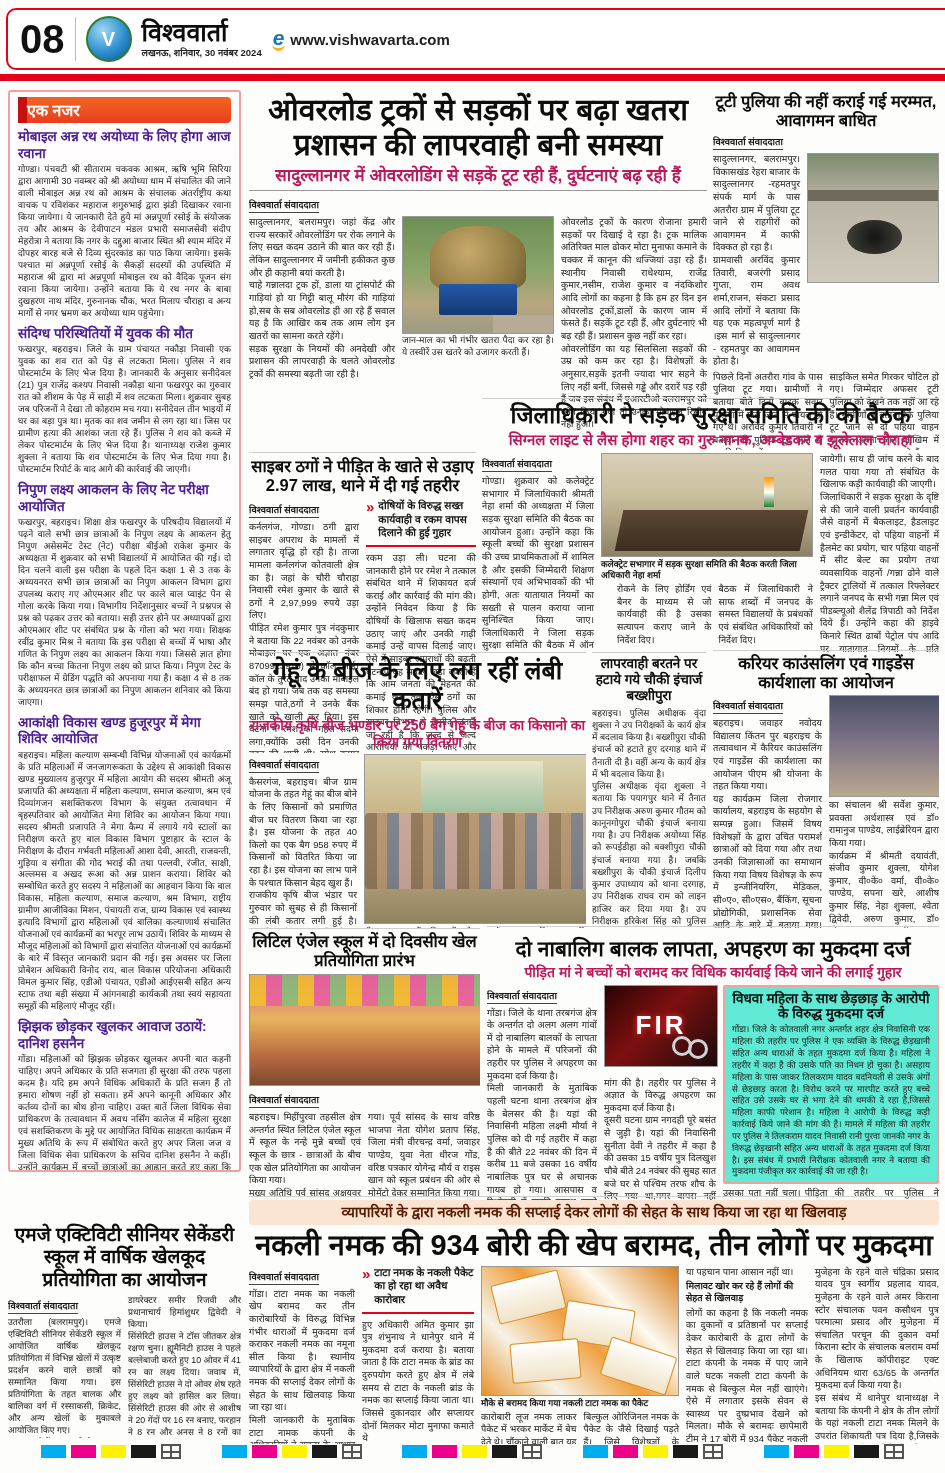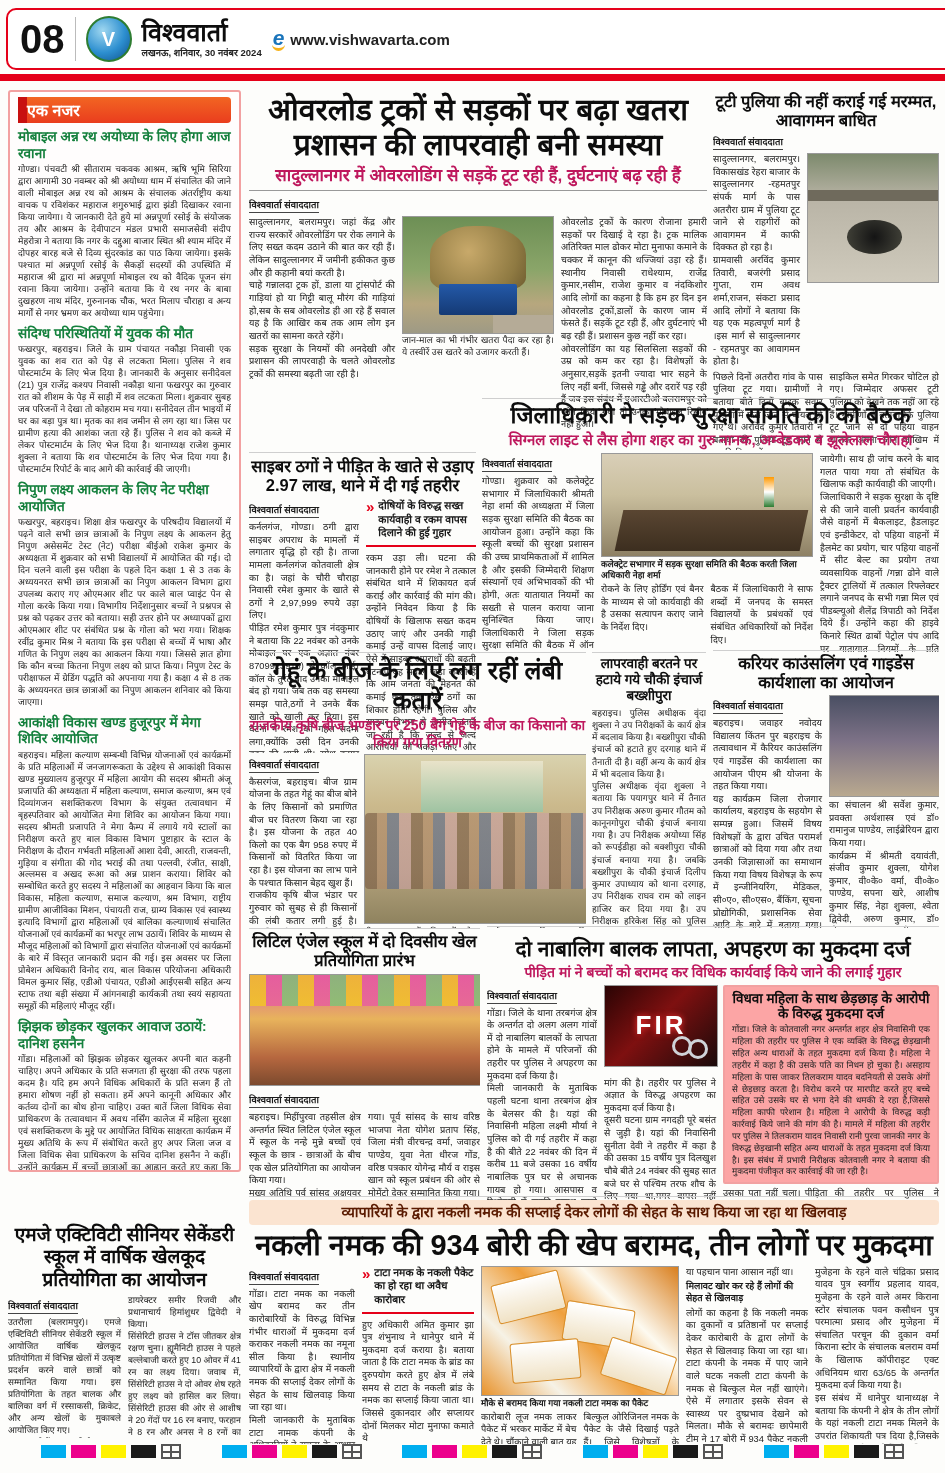--- a/index.html
+++ b/index.html
@@ -27,24 +27,24 @@
   .pname{font-size:25px;font-weight:700;color:#0d0d0d;line-height:1.05;}
   .pdate{font-size:9.5px;font-weight:700;color:#222;}
   .secttl{flex:1;text-align:center;font-size:21px;font-weight:700;color:#0d0d0d;}
   .web{display:flex;align-items:center;gap:5px;font-size:15px;font-weight:700;color:#222;}
   .eicon{color:#1b75bb;font-weight:700;font-size:21px;font-style:italic;line-height:1;border-bottom:3px solid #f7b21a;border-radius:0 0 8px 8px;padding:0 1px;}
   
   #eknazar{left:8px;top:90px;width:233px;height:1082px;border:2px solid #f2a1a1;border-radius:3px;background:#fffdfd;padding:5px 8px;box-sizing:border-box;}
   .enhead{display:flex;height:26px;margin-bottom:4px;}
   .enaccent{width:9px;background:#c81010;}
   .enbar{flex:1;background:linear-gradient(180deg,#f26522,#ea3d1e);color:#fff;font-weight:700;font-size:16px;display:flex;align-items:center;border-radius:0 4px 4px 0;}
-  .bheading{font-size:13.6px;font-weight:700;line-height:1.22;margin:6px 0 2px 0;color:#15803d;}
+  .bheading{font-size:13.6px;font-weight:700;line-height:1.22;margin:6px 0 2px 0;color:#4c1d95;}
   .bbody{font-size:9.0px;line-height:1.33;text-align:justify;color:#222;white-space:pre-line;}
   .kicker{background:#fbe4d1;color:#5a1a00;font-weight:700;text-align:center;font-size:14.5px;padding:4px 6px;border-radius:4px;line-height:1.2;}
-  .widowbox{border:2px solid #f2a1a1;border-radius:2px;padding:4px 7px;background:#fca5a5;}
+  .widowbox{border:2px solid #f2a1a1;border-radius:2px;padding:4px 7px;background:#5eead4;}
   
   .ph-truck{background:linear-gradient(180deg,#6d8f55 0%,#8aa569 45%,#b7a77e 75%,#9e9a85 100%);}
   .cane{position:absolute;left:18%;top:8%;width:64%;height:55%;border-radius:45% 45% 20% 20%;background:radial-gradient(circle at 40% 40%,#c8a96a,#8f7a42 70%,#6e5c30);}
   .truckbody{position:absolute;left:24%;top:58%;width:52%;height:26%;background:linear-gradient(180deg,#2459a8,#143a75);border-radius:2px;}
   .roadline{position:absolute;left:60%;top:84%;width:40%;height:16%;background:#b5ab97;}
   .ph-culvert{background:linear-gradient(180deg,#7d8a6d 0%,#b9b4a6 35%,#cfcabc 100%);}
   .hole{position:absolute;left:30%;top:52%;width:42%;height:26%;border-radius:50%;background:radial-gradient(circle,#141414,#3c3c34 80%);}
   .ledge{position:absolute;left:0;top:28%;width:100%;height:9%;background:#6f6a5c;}
   .ph-meeting{background:linear-gradient(180deg,#d9cfb8 0%,#cabf9e 40%,#8d8064 100%);}
   .mtable{position:absolute;left:8%;top:55%;width:88%;height:40%;background:linear-gradient(180deg,#5a4632,#3c2e1f);transform:skewX(-12deg);}
@@ -181,21 +181,21 @@
       <span class="byl">विश्ववार्ता संवाददाता</span>
       <div class="bd">गोण्डा। शुक्रवार को कलेक्ट्रेट सभागार में जिलाधिकारी श्रीमती नेहा शर्मा की अध्यक्षता में जिला सड़क सुरक्षा समिति की बैठक का आयोजन हुआ। उन्होंने कहा कि स्कूली बच्चों की सुरक्षा प्रशासन की उच्च प्राथमिकताओं में शामिल है और इसकी जिम्मेदारी शिक्षण संस्थानों एवं अभिभावकों की भी होगी, अतः यातायात नियमों का सख्ती से पालन कराया जाना सुनिश्चित किया जाए। जिलाधिकारी ने जिला सड़क सुरक्षा समिति की बैठक में ऑन रोड सेफ्टी द्वारा दिए गए नवीनतम दिशा निर्देशों के अनुपालन में जिला सड़क सुरक्षा समिति की बैठक में निर्देश दिए कि संयुक्त भ्रमण करते हुए दुर्घटना बाहुल्य ब्लैक स्पॉट पर दुर्घटनाओं को प्रभावी ढंग से</div>
     </div>
     <div style="flex:none;width:212px;">
       <div class="photo ph-meeting" style="width:210px;height:102px;">
         <div class="mtable"></div>
         <div class="mflag"></div>
       </div>
       <div class="cap">कलेक्ट्रेट सभागार में सड़क सुरक्षा समिति की बैठक करती जिला अधिकारी नेहा शर्मा</div>
       <div class="row" style="margin-top:2px;">
-        <div class="bd" style="flex:1;">रोकने के लिए होर्डिंग एवं बैनर के माध्यम से जो कार्यवाही की है उसका सत्यापन कराए जाने के निर्देश दिए।</div>
+        <div class="bd" style="flex:1;margin-left:16px;">रोकने के लिए होर्डिंग एवं बैनर के माध्यम से जो कार्यवाही की है उसका सत्यापन कराए जाने के निर्देश दिए।</div>
         <div class="bd" style="flex:1;">बैठक में जिलाधिकारी ने साफ शब्दों में जनपद के समस्त विद्यालयों के प्रबंधकों एवं संबंधित अधिकारियों को निर्देश दिए।</div>
       </div>
     </div>
     <div class="bd" style="flex:1;">जायेगी। साथ ही जांच करने के बाद गलत पाया गया तो संबंधित के खिलाफ कड़ी कार्यवाही की जाएगी।
 जिलाधिकारी ने सड़क सुरक्षा के दृष्टि से की जाने वाली प्रवर्तन कार्यवाही जैसे वाहनों में बैकलाइट, हैडलाइट एवं इन्डीकेटर, दो पहिया वाहनों में हैलमेट का प्रयोग, चार पहिया वाहनों में सीट बेल्ट का प्रयोग तथा व्यवसायिक वाहनों /गन्ना ढोने वाले ट्रैक्टर ट्रालियों में तत्काल रिफ्लेक्टर लगाने जनपद के सभी गन्ना मिल एवं पीडब्ल्यूओ शैलेंद्र त्रिपाठी को निर्देश दिये हैं। उन्होंने कहा की हाइवे किनारे स्थित ढाबों पेट्रोल पंप आदि पर यातायात नियमों के प्रति जागरूकता फैलाई जाए। झूलेलाल चौराहे पर सिग्नल लाइट एवं ऑटोमेटिक कैमरे से चालान की व्यवस्था।</div>
   </div>
 </div>
 
 <div class="art sep" style="left:249px;top:652px;width:337px;height:272px;padding-top:3px;">
   <div class="hl" style="font-size:25px;">गेहूं के बीज के लिए लग रहीं लंबी कतारें</div>

